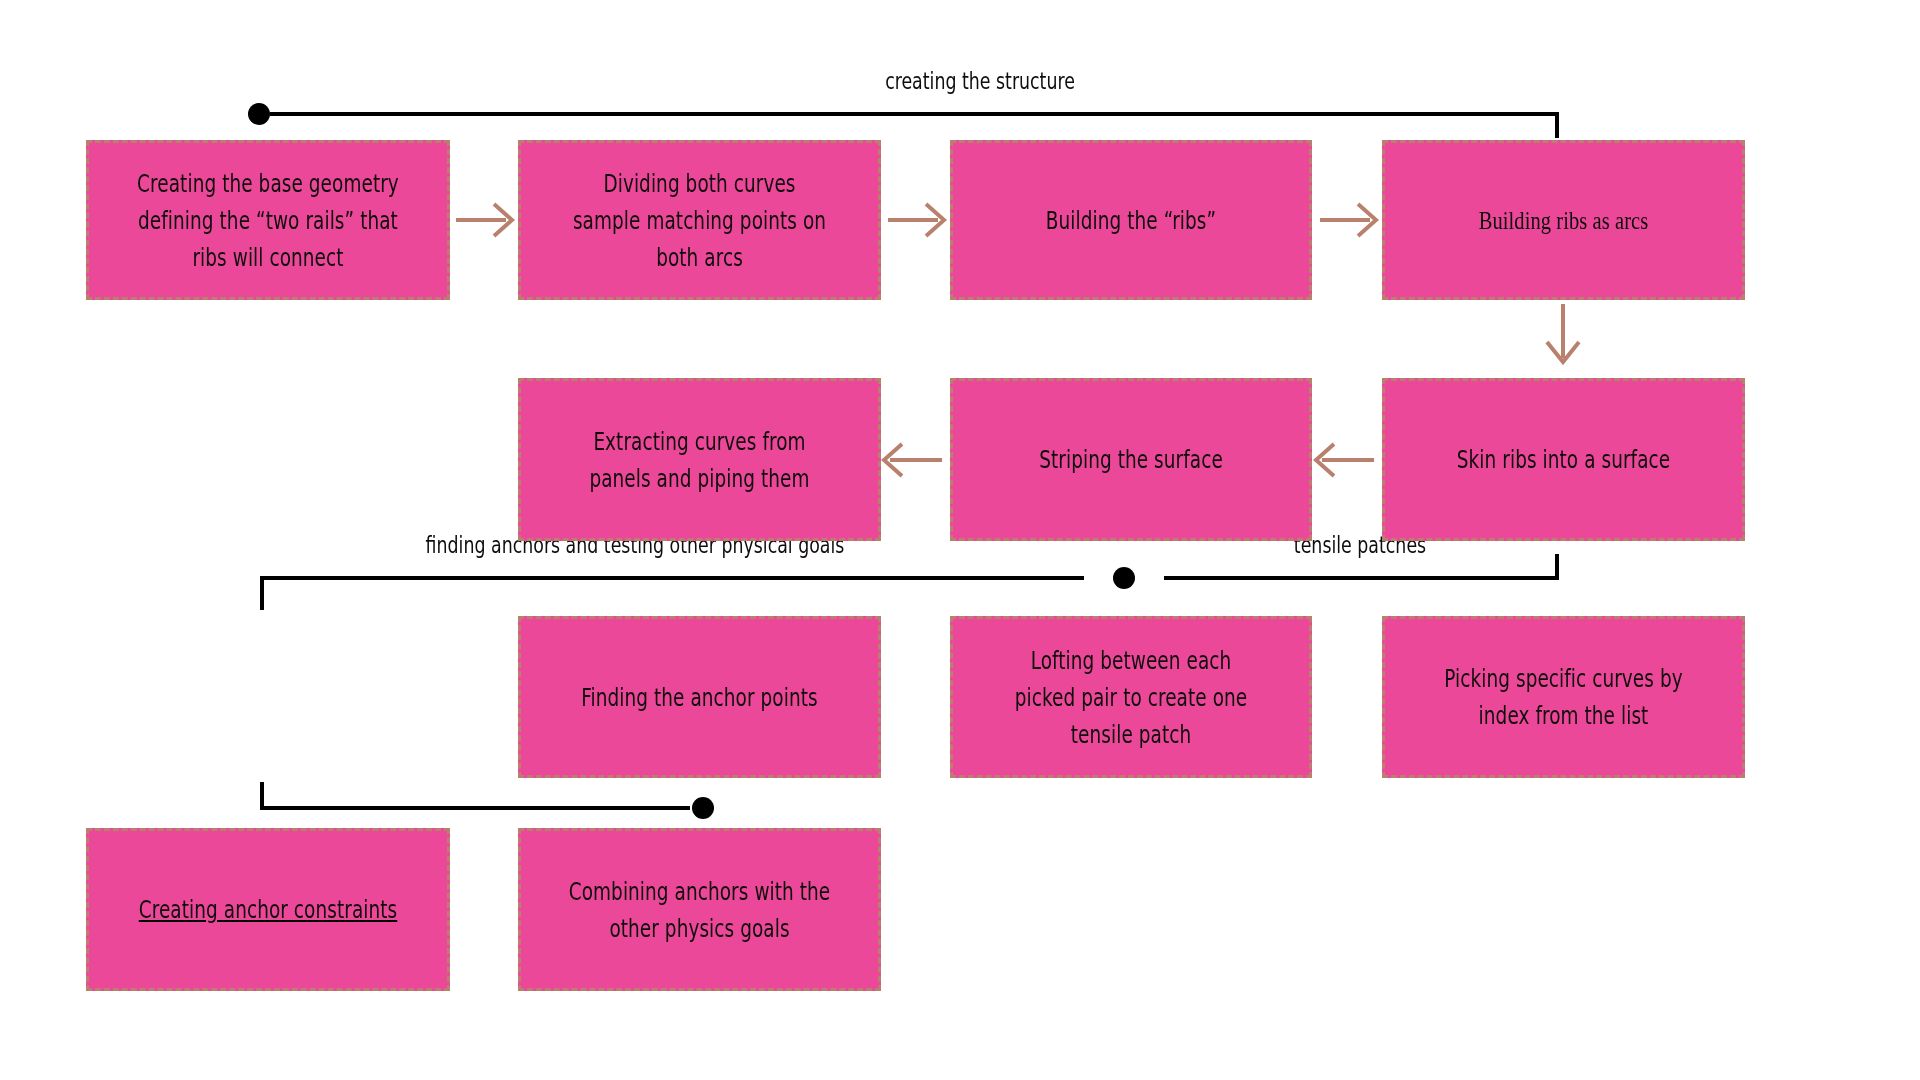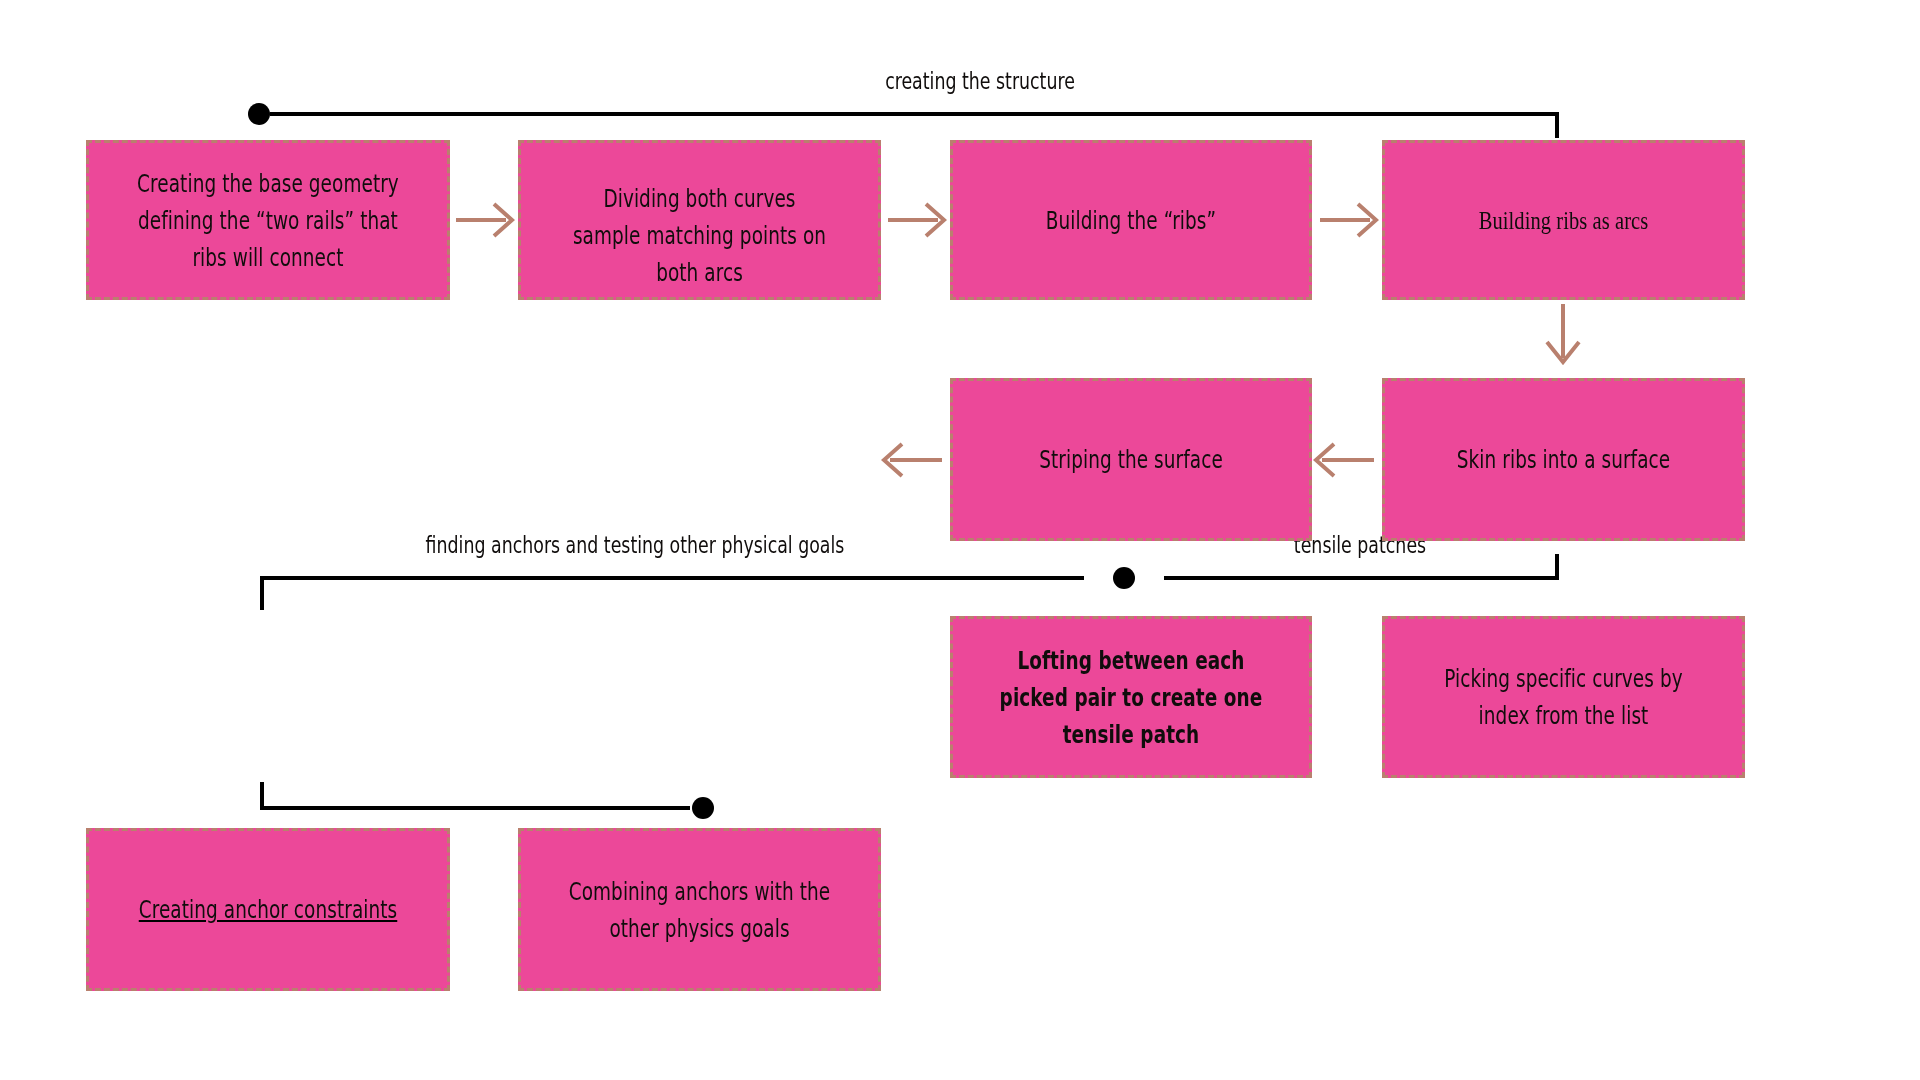--- a/index.html
+++ b/index.html
@@ -89,45 +89,51 @@
 
   <div class="grouplabel" style="left:155px;top:524px;width:960px;">finding anchors and testing other physical goals</div>
 
   <div class="grouplabel" style="left:1110px;top:524px;width:500px;">tensile patches</div>
 
   <div class="node" style="left:86px;top:132px;width:364px;height:160px;">
     <div class="txt">Creating the base geometry
 defining the “two rails” that ribs will connect</div>
   </div>
 
-  <div class="node" style="left:518px;top:132px;width:363px;height:160px;align-items:flex-end;">
+  <div class="node" style="left:518px;top:132px;width:363px;height:160px;">
     <div class="txt">Dividing both curves
 sample matching points on both arcs</div>
   </div>
 
   <div class="node" style="left:950px;top:132px;width:362px;height:160px;">
     <div class="txt">Building the “ribs”</div>
   </div>
 
   <div class="node" style="left:1382px;top:132px;width:363px;height:160px;font-family:Liberation Serif, serif;">
     <div class="txt">Building ribs as arcs</div>
   </div>
 
+  <div class="node" style="left:518px;top:370px;width:363px;height:163px;">
+    <div class="txt">Extracting curves from panels and piping them</div>
+  </div>
 
   <div class="node" style="left:950px;top:370px;width:362px;height:163px;">
     <div class="txt">Striping the surface</div>
   </div>
 
   <div class="node" style="left:1382px;top:370px;width:363px;height:163px;">
     <div class="txt">Skin ribs into a surface</div>
   </div>
 
 
+  <div class="node" style="left:518px;top:608px;width:363px;height:162px;">
+    <div class="txt">Finding the anchor points</div>
+  </div>
 
-  <div class="node" style="left:950px;top:608px;width:362px;height:162px;font-weight:bold;">
+  <div class="node" style="left:950px;top:608px;width:362px;height:162px;">
     <div class="txt">Lofting between each picked pair to create one tensile patch</div>
   </div>
 
   <div class="node" style="left:1382px;top:608px;width:363px;height:162px;">
     <div class="txt">Picking specific curves by index from the list</div>
   </div>
 
   <div class="node" style="left:86px;top:820px;width:364px;height:163px;text-decoration:underline;">
     <div class="txt">Creating anchor constraints</div>
   </div>

